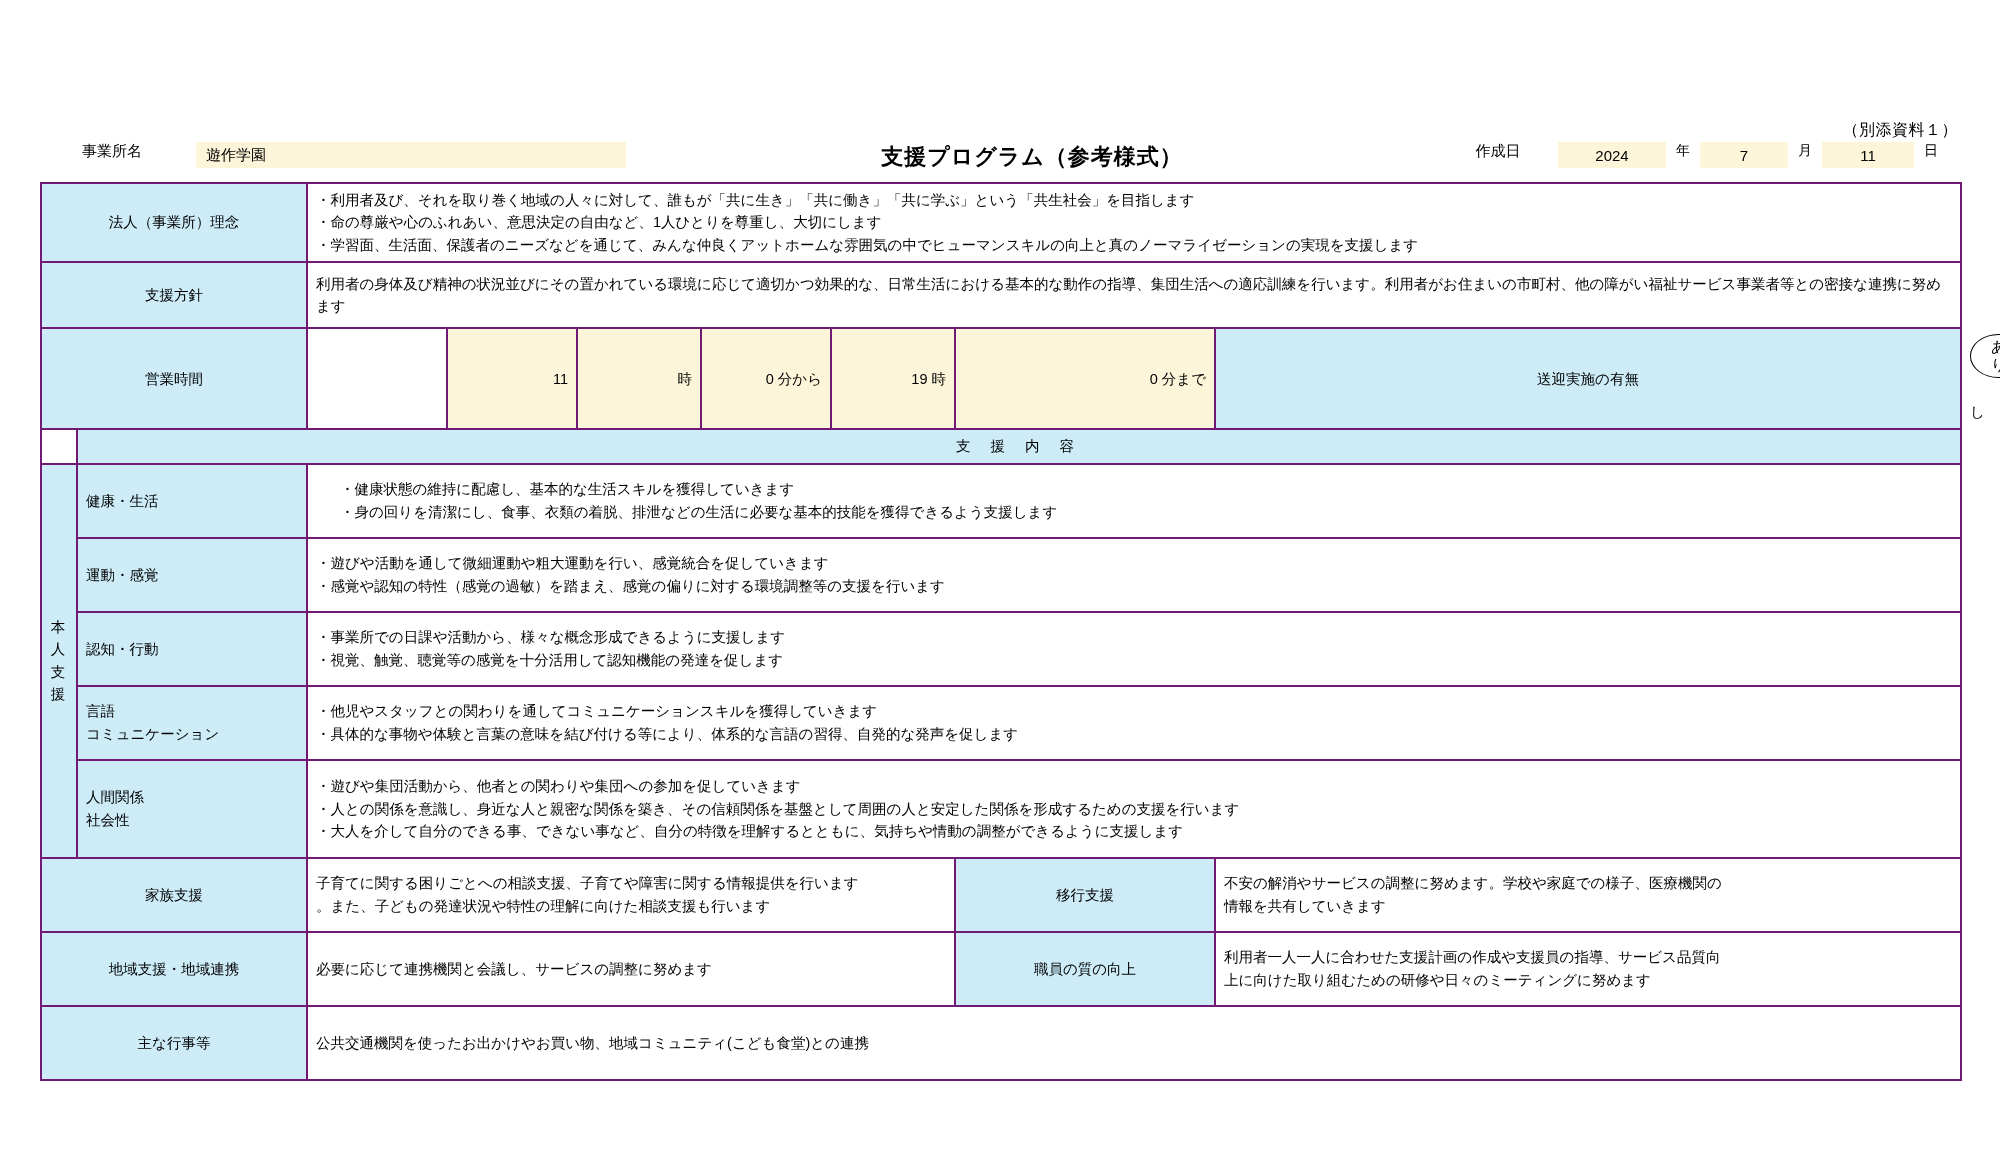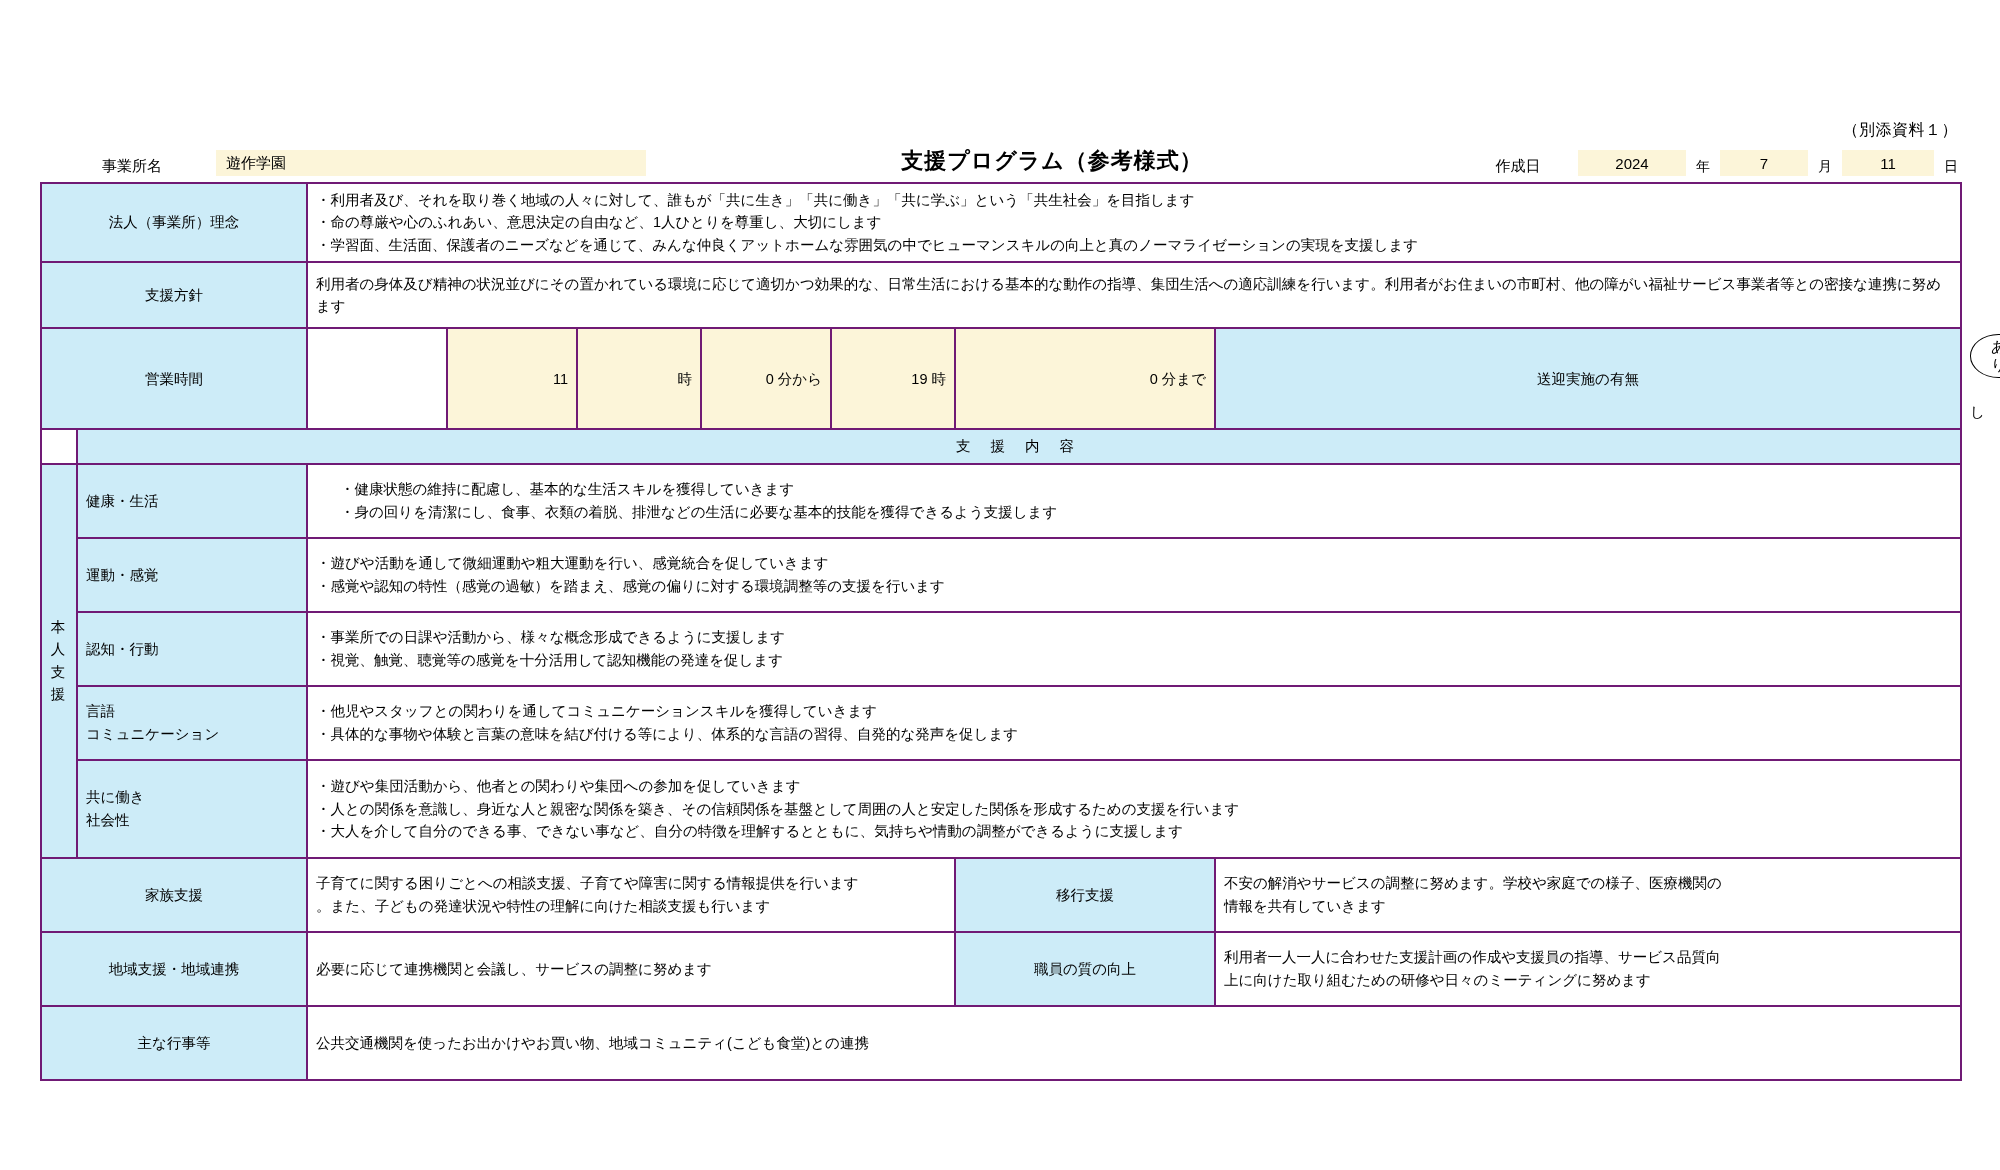--- a/index.html
+++ b/index.html
@@ -25,25 +25,25 @@
     position: absolute;
     top: 120px;
     right: 42px;
     font-size: 16px;
     letter-spacing: 0.5px;
   }
   
   .header-row {
     position: absolute;
     top: 142px;
-    left: 48px;
+    left: 28px;
     width: 1920px;
     height: 34px;
     display: flex;
-    align-items: flex-end;
+    align-items: flex-start;
   }
   .hdr-office-label {
     width: 168px;
     text-align: center;
     font-size: 15px;
   }
   .hdr-office-value {
     width: 430px;
     height: 26px;
     background: #fcf5d9;
@@ -283,21 +283,21 @@
         <div>コミュニケーション</div>
       </td>
       <td class="content" colspan="7" style="height:62px;margin-left:28px;">
         <div>・他児やスタッフとの関わりを通してコミュニケーションスキルを獲得していきます</div>
         <div>・具体的な事物や体験と言葉の意味を結び付ける等により、体系的な言語の習得、自発的な発声を促します</div>
       </td>
     </tr>
 
     <tr>
       <td class="lbl-left">
-        <div>共に働き</div>
+        <div>人間関係</div>
         <div>社会性</div>
       </td>
       <td class="content" colspan="7" style="height:86px;">
         <div>・遊びや集団活動から、他者との関わりや集団への参加を促していきます</div>
         <div>・人との関係を意識し、身近な人と親密な関係を築き、その信頼関係を基盤として周囲の人と安定した関係を形成するための支援を行います</div>
         <div>・大人を介して自分のできる事、できない事など、自分の特徴を理解するとともに、気持ちや情動の調整ができるように支援します</div>
       </td>
     </tr>
 
     <tr>

